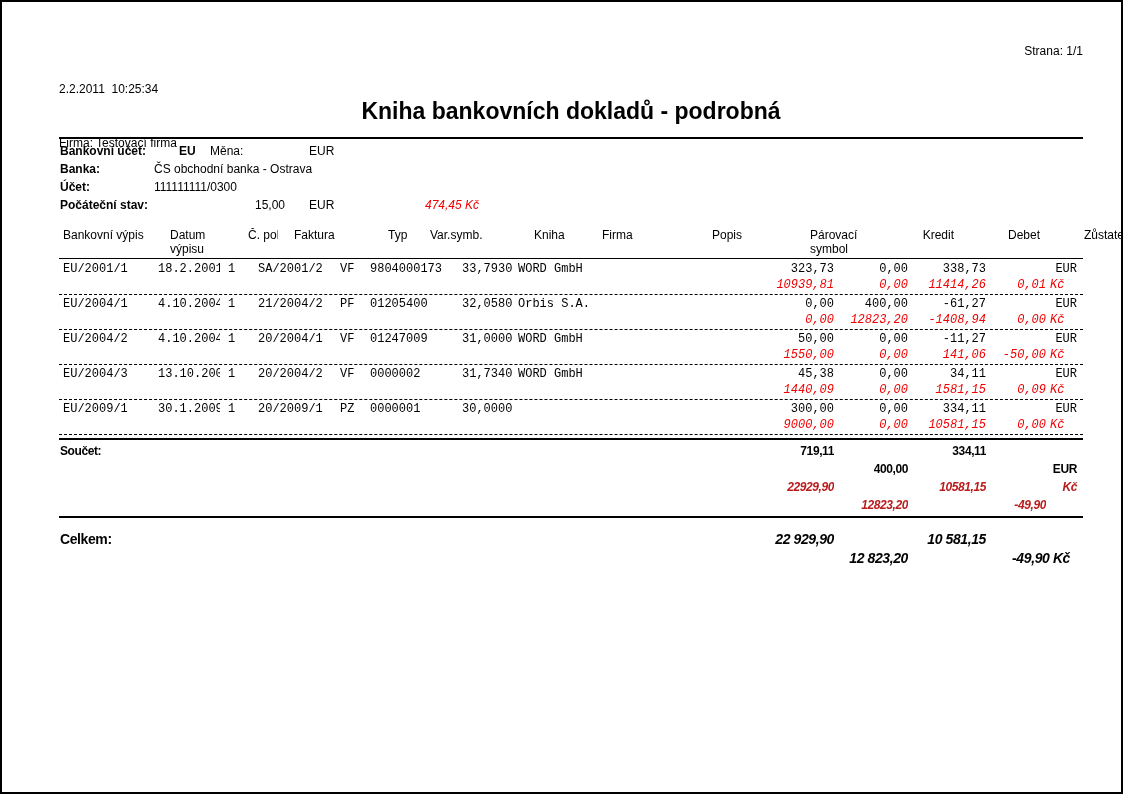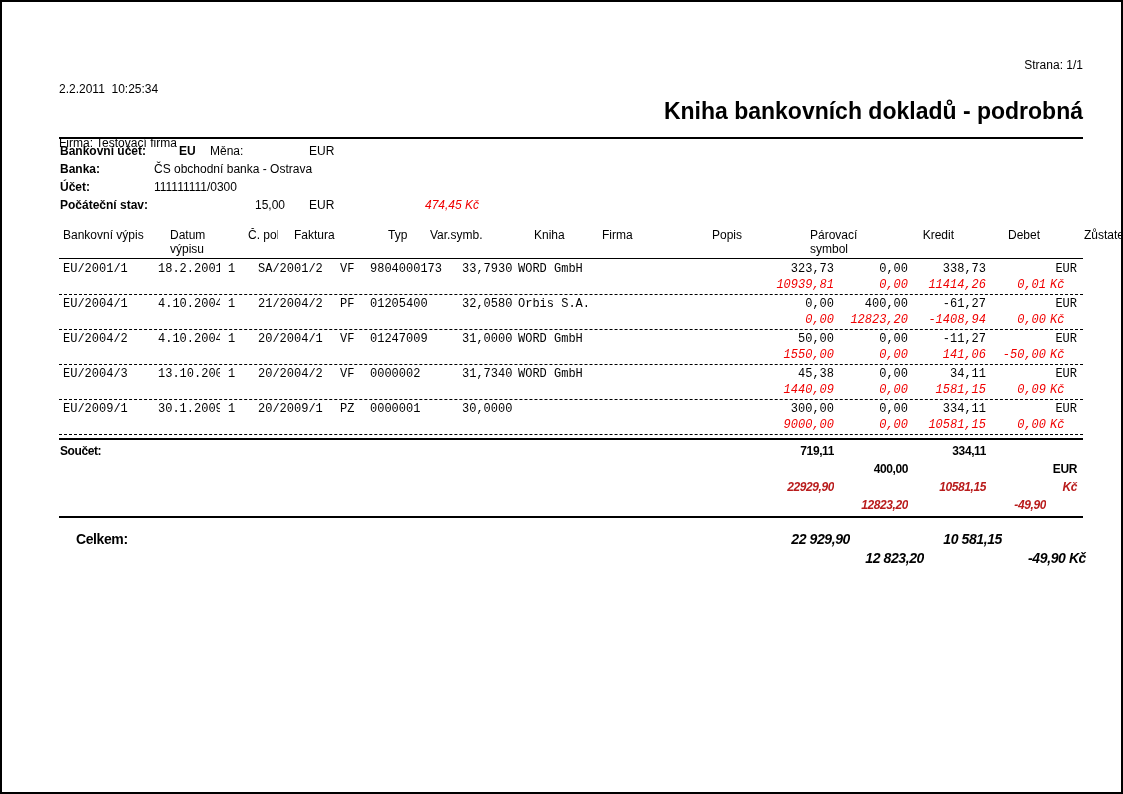--- a/index.html
+++ b/index.html
@@ -3,24 +3,24 @@
 <meta charset="utf-8">
 <style>
   html,body{margin:0;padding:0;background:#fff;}
   .page{position:relative;width:1123px;height:794px;box-sizing:border-box;
         border:2px solid #000;background:#fff;overflow:hidden;
         font-family:"Liberation Sans",sans-serif;color:#000;font-size:12px;}
   .content{position:absolute;left:57px;top:0;width:1024px;}
 
   
   .meta-left{position:absolute;top:42px;left:0;line-height:18px;white-space:pre;}
-  .meta-right{position:absolute;top:56px;right:0;text-align:right;}
-
-  
-  .title{position:absolute;top:96px;left:0;width:100%;text-align:right;
+  .meta-right{position:absolute;top:42px;right:0;text-align:right;}
+
+  
+  .title{position:absolute;top:96px;left:0;width:100%;text-align:center;
          font-size:23px;font-weight:bold;}
   .rule{position:absolute;left:0;width:100%;background:#000;}
   .rule-title{top:135px;height:2px;}
   .rule-after-rows{top:436px;height:2px;}
   .rule-after-sums{top:514px;height:2px;}
 
   
   .account{position:absolute;top:142px;left:0;width:100%;}
   .acc-line{position:relative;height:18px;}
   .acc-line span{position:absolute;top:0;white-space:pre;}
@@ -56,21 +56,21 @@
   
   .sums{position:absolute;top:440px;left:0;width:100%;font-weight:bold;
         font-size:12px;letter-spacing:-0.4px;}
   .sums .line{height:18px;line-height:18px;}
   .sums .redln{color:#b91c1c;font-style:italic;}
   .sums .label{grid-column:1 / 11;padding-left:1px;}
 
   
   .totals{position:absolute;top:528px;left:0;width:100%;font-weight:bold;
           font-size:14px;letter-spacing:-0.4px;}
-  .totals .line{height:19px;line-height:19px;margin-left:16px;}
+  .totals .line{height:19px;line-height:19px;}
   .totals .num{font-style:italic;}
   .totals .label{grid-column:1 / 11;padding-left:1px;}
   .totals .span-rm{grid-column:14 / 16;text-align:right;padding-right:13px;}
 </style>
 </head>
 <body>
 
 <div class="page">
   <div class="content">
 

